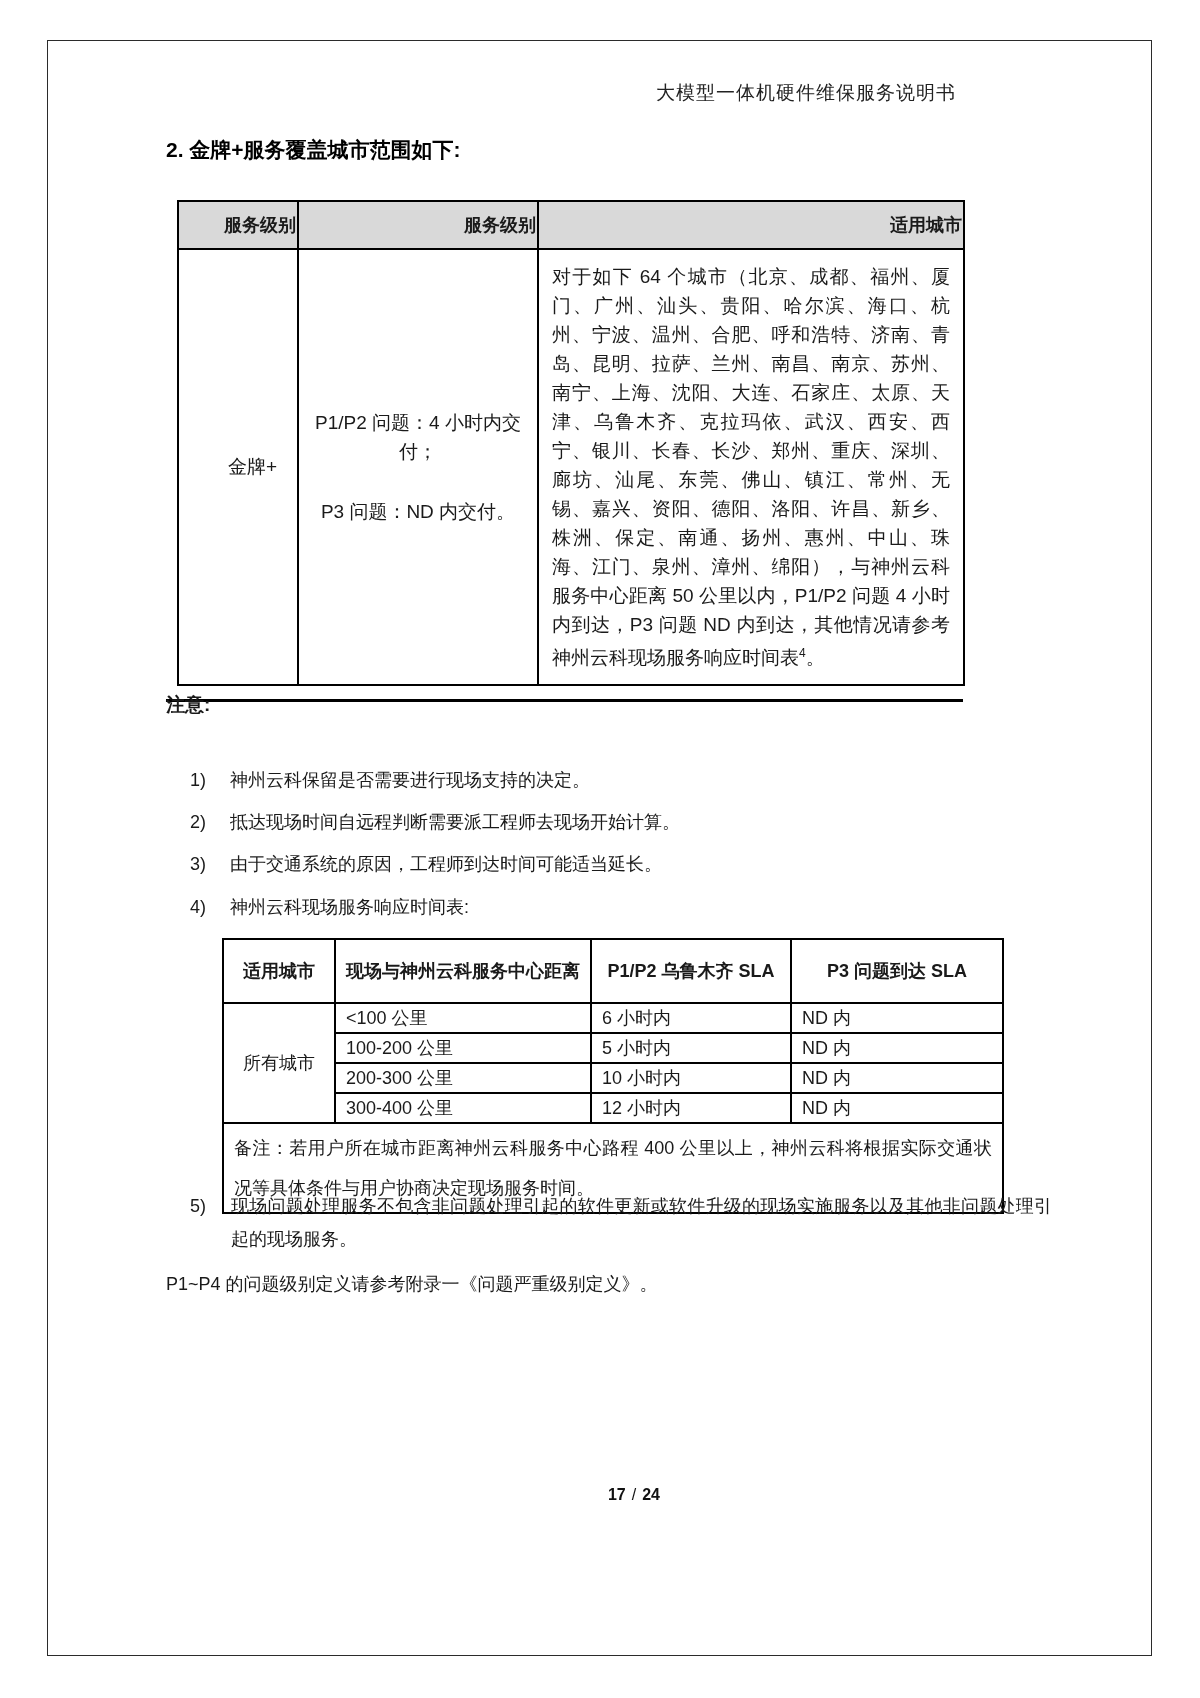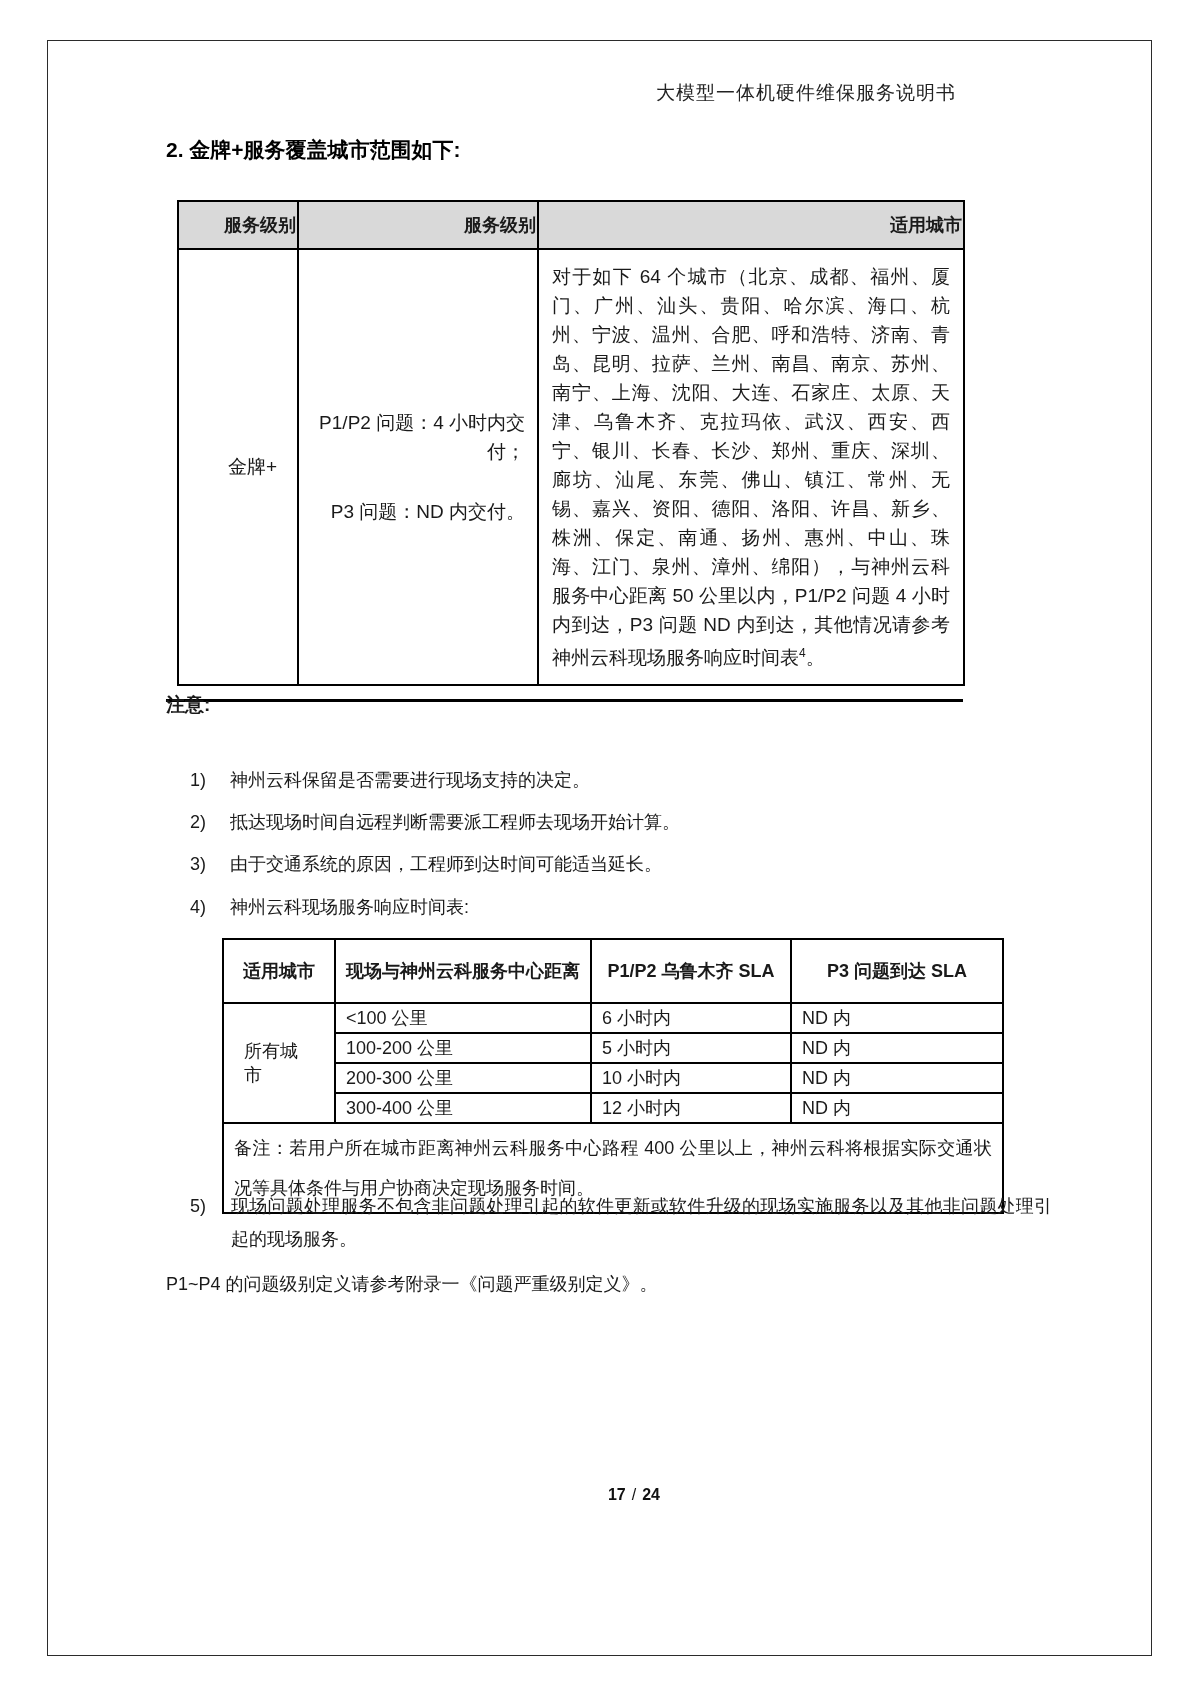--- a/index.html
+++ b/index.html
@@ -24,41 +24,41 @@
   table{border-collapse:collapse;table-layout:fixed;}
   .t1{position:absolute;top:200px;left:177px;width:786px;}
   .t1 th,.t1 td{border:2px solid #000;box-sizing:border-box;}
   .t1 th{
     background:var(--header-bg,#d9d9d9);font-size:18px;font-weight:bold;
     text-align:right;height:48px;
   }
   .t1 td{vertical-align:middle;font-size:19px;padding-left:30px;}
   .t1 tbody tr{height:372px;}
   .t1 .level{text-align:center;}
-  .t1 .resp{text-align:right;padding:8px 12px;}
+  .t1 .resp{text-align:center;padding:8px 12px;}
   .t1 .resp p{margin:0 0 30px 0;line-height:1.55;}
   .t1 .resp p:last-child{margin-bottom:0;}
   .t1 .cities{
     vertical-align:top;padding:12px 13px;text-align:justify;
     line-height:29px;
   }
   .t1 .cities sup{font-size:12px;}
   
   .divider{position:absolute;top:699px;left:166px;width:797px;height:3px;background:#000;}
   .notes-title{position:absolute;top:692px;left:166px;font-size:19px;font-weight:bold;text-align:right;}
   .notes{position:absolute;top:768px;left:166px;width:880px;list-style:none;margin:0;padding:0;}
   .note{display:flex;margin-bottom:17px;font-size:18px;line-height:1.4;}
   .note .num{width:40px;flex:0 0 40px;padding-left:24px;box-sizing:content-box;}
   .note .txt{flex:1;}
   
   .t2{position:absolute;top:938px;left:222px;width:780px;}
   .t2 th,.t2 td{border:2px solid #000;box-sizing:border-box;font-size:18px;background:#fff;}
   .t2 th{font-weight:bold;text-align:center;height:64px;padding:2px 6px;line-height:1.6;}
   .t2 td{height:18px;padding:2px 10px;vertical-align:middle;}
-  .t2 .scope{padding:2px 20px;}
+  .t2 .scope{text-align:center;padding:2px 12px;}
   .t2 .remark td{height:76px;line-height:40px;padding:4px 10px;text-align:justify;}
   
   .note5{position:absolute;top:1190px;left:190px;width:862px;display:flex;font-size:18px;line-height:1.85;}
   .note5 .num{width:41px;flex:0 0 41px;}
   .note5 .txt{flex:1;text-align:justify;}
   .closing{position:absolute;top:1272px;left:166px;width:900px;font-size:18px;}
   
   .footer{
     position:absolute;top:1486px;left:0;width:100%;text-align:center;
     font-family:Liberation Sans, sans-serif;font-size:16px;color:#111;padding-left:34px;

